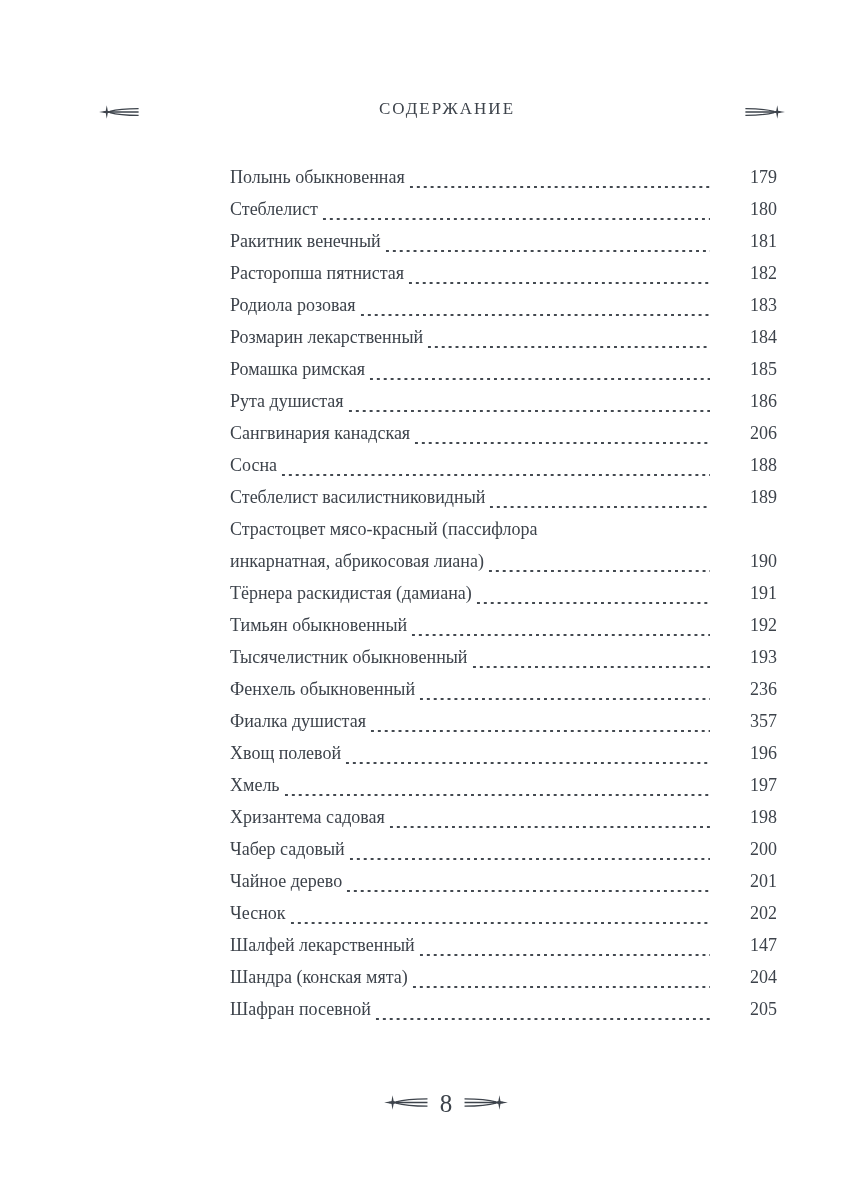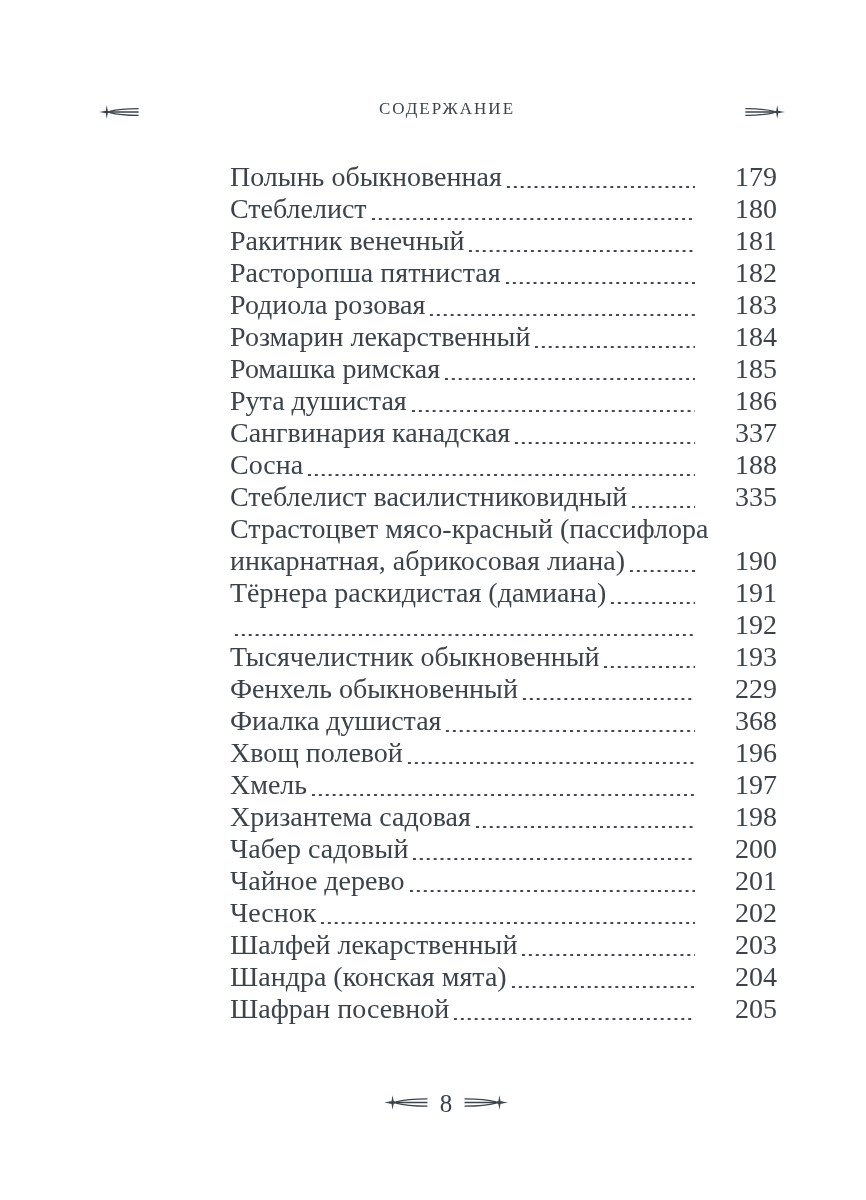--- a/index.html
+++ b/index.html
@@ -22,21 +22,21 @@
   .orn svg{display:block;width:100%;height:100%;}
   .header-orn-left{left:98px;top:104px;width:42px;height:16px;}
   .header-orn-right{right:80px;top:104px;width:42px;height:16px;}
   .mirror svg{transform:scaleX(-1);}
   
   .toc{
     position:absolute;left:230px;top:161px;width:547px;
   }
   .toc-row{
     display:flex;align-items:baseline;
-    height:32px;line-height:32px;font-size:28px;
+    height:32px;line-height:32px;font-size:18px;
   }
   .entry-title{white-space:nowrap;flex:0 0 auto;}
   .dots{
     flex:1 1 auto;align-self:stretch;min-width:8px;
     margin:0 1px 0 2px;
     background-image:radial-gradient(circle,#434950 1.15px,rgba(0,0,0,0) 1.35px);
     background-size:6.9px 4px;
     background-repeat:repeat-x;
     background-position:left 1px bottom 4px;
   }
@@ -118,65 +118,66 @@
       <span class="entry-page">185</span>
     </div>
       <div class="toc-row">
       <span class="entry-title">Рута душистая</span>
       <span class="dots"></span>
       <span class="entry-page">186</span>
     </div>
       <div class="toc-row">
       <span class="entry-title">Сангвинария канадская</span>
       <span class="dots"></span>
-      <span class="entry-page">337</span>
+      <span class="entry-page">206</span>
     </div>
       <div class="toc-row">
       <span class="entry-title">Сосна</span>
       <span class="dots"></span>
       <span class="entry-page">188</span>
     </div>
       <div class="toc-row">
       <span class="entry-title">Стеблелист василистниковидный</span>
       <span class="dots"></span>
-      <span class="entry-page">335</span>
+      <span class="entry-page">189</span>
     </div>
       <div class="toc-row no-page">
       <span class="entry-title">Страстоцвет мясо-красный (пассифлора</span>
       <span class="dots"></span>
 
     </div>
       <div class="toc-row">
       <span class="entry-title">инкарнатная, абрикосовая лиана)</span>
       <span class="dots"></span>
       <span class="entry-page">190</span>
     </div>
       <div class="toc-row">
       <span class="entry-title">Тёрнера раскидистая (дамиана)</span>
       <span class="dots"></span>
       <span class="entry-page">191</span>
     </div>
       <div class="toc-row">
+      <span class="entry-title">Тимьян обыкновенный</span>
       <span class="dots"></span>
       <span class="entry-page">192</span>
     </div>
       <div class="toc-row">
       <span class="entry-title">Тысячелистник обыкновенный</span>
       <span class="dots"></span>
       <span class="entry-page">193</span>
     </div>
       <div class="toc-row">
       <span class="entry-title">Фенхель обыкновенный</span>
       <span class="dots"></span>
-      <span class="entry-page">229</span>
+      <span class="entry-page">236</span>
     </div>
       <div class="toc-row">
       <span class="entry-title">Фиалка душистая</span>
       <span class="dots"></span>
-      <span class="entry-page">368</span>
+      <span class="entry-page">357</span>
     </div>
       <div class="toc-row">
       <span class="entry-title">Хвощ полевой</span>
       <span class="dots"></span>
       <span class="entry-page">196</span>
     </div>
       <div class="toc-row">
       <span class="entry-title">Хмель</span>
       <span class="dots"></span>
       <span class="entry-page">197</span>
@@ -197,21 +198,21 @@
       <span class="entry-page">201</span>
     </div>
       <div class="toc-row">
       <span class="entry-title">Чеснок</span>
       <span class="dots"></span>
       <span class="entry-page">202</span>
     </div>
       <div class="toc-row">
       <span class="entry-title">Шалфей лекарственный</span>
       <span class="dots"></span>
-      <span class="entry-page">203</span>
+      <span class="entry-page">147</span>
     </div>
       <div class="toc-row">
       <span class="entry-title">Шандра (конская мята)</span>
       <span class="dots"></span>
       <span class="entry-page">204</span>
     </div>
       <div class="toc-row">
       <span class="entry-title">Шафран посевной</span>
       <span class="dots"></span>
       <span class="entry-page">205</span>

